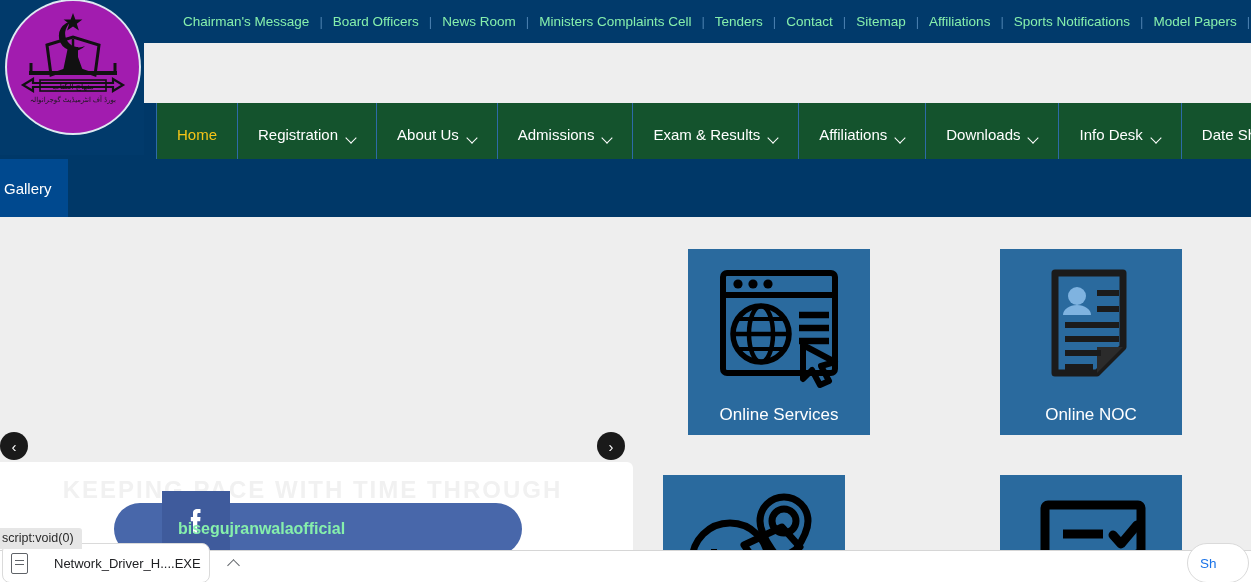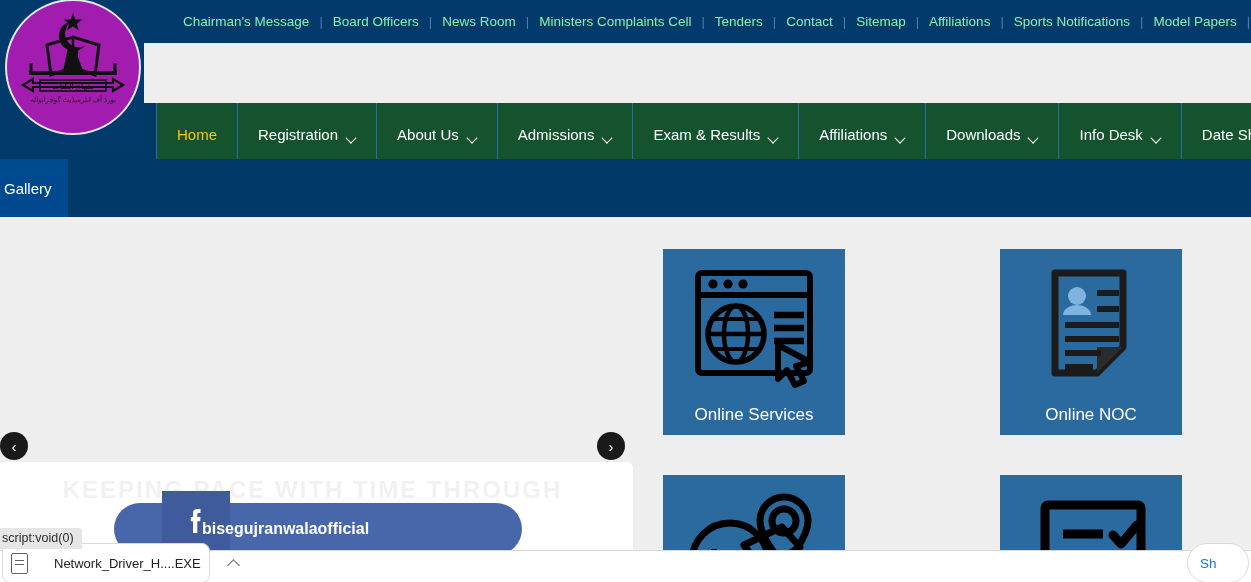--- a/index.html
+++ b/index.html
@@ -117,21 +117,21 @@
   }
   .pill-ribbon::after {
     content: ""; position: absolute; left: 0; top: 0; width: 68px; height: 78px;
     clip-path: polygon(0 0, 100% 0, 100% 100%, 50% 74%, 0 100%);
     z-index: 0;
   }
   .pill-fb .pill-ribbon::after { background: #3f5b9c; }
   .pill-ribbon svg { position: relative; z-index: 2; }
   .pill-text {
     position: relative; z-index: 3;
-    margin-left: 88px; color: #ffffff;
+    margin-left: 64px; color: #86efac;
     font-size: 16px; font-weight: bold;
   }
 
   .slide-arrow {
     position: absolute; width: 28px; height: 28px; border-radius: 50%;
     background: #1a1a1a; color: #ffffff;
     display: flex; align-items: center; justify-content: center;
     font-size: 15px; z-index: 12;
   }
   .arrow-prev { left: 0px; top: 432px; }
@@ -339,21 +339,21 @@
 
     </div>
 
     <div class="slide-arrow arrow-prev" style="top:215px;">
       <span>‹</span>
     </div>
     <div class="slide-arrow arrow-next" style="top:215px;">
       <span>›</span>
     </div>
 
-    <div class="tile tile-1" style="top:32px;left:663px;">
+    <div class="tile tile-1" style="top:32px;left:688px;">
       <div class="tile-icon">
         <svg width="136" height="132" viewBox="0 0 136 132" aria-hidden="true">
           <rect x="12" y="10" width="112" height="100" rx="4" fill="none" stroke="#000" stroke-width="6"></rect>
           <line x1="12" y1="32" x2="124" y2="32" stroke="#000" stroke-width="6"></line>
           <circle cx="27" cy="21" r="4.6" fill="#000"></circle>
           <circle cx="42" cy="21" r="4.6" fill="#000"></circle>
           <circle cx="57" cy="21" r="4.6" fill="#000"></circle>
           <circle cx="50" cy="71" r="28" fill="none" stroke="#000" stroke-width="5.5"></circle>
           <ellipse cx="50" cy="71" rx="12" ry="28" fill="none" stroke="#000" stroke-width="4.5"></ellipse>
           <line x1="22" y1="71" x2="78" y2="71" stroke="#000" stroke-width="4.5"></line>

